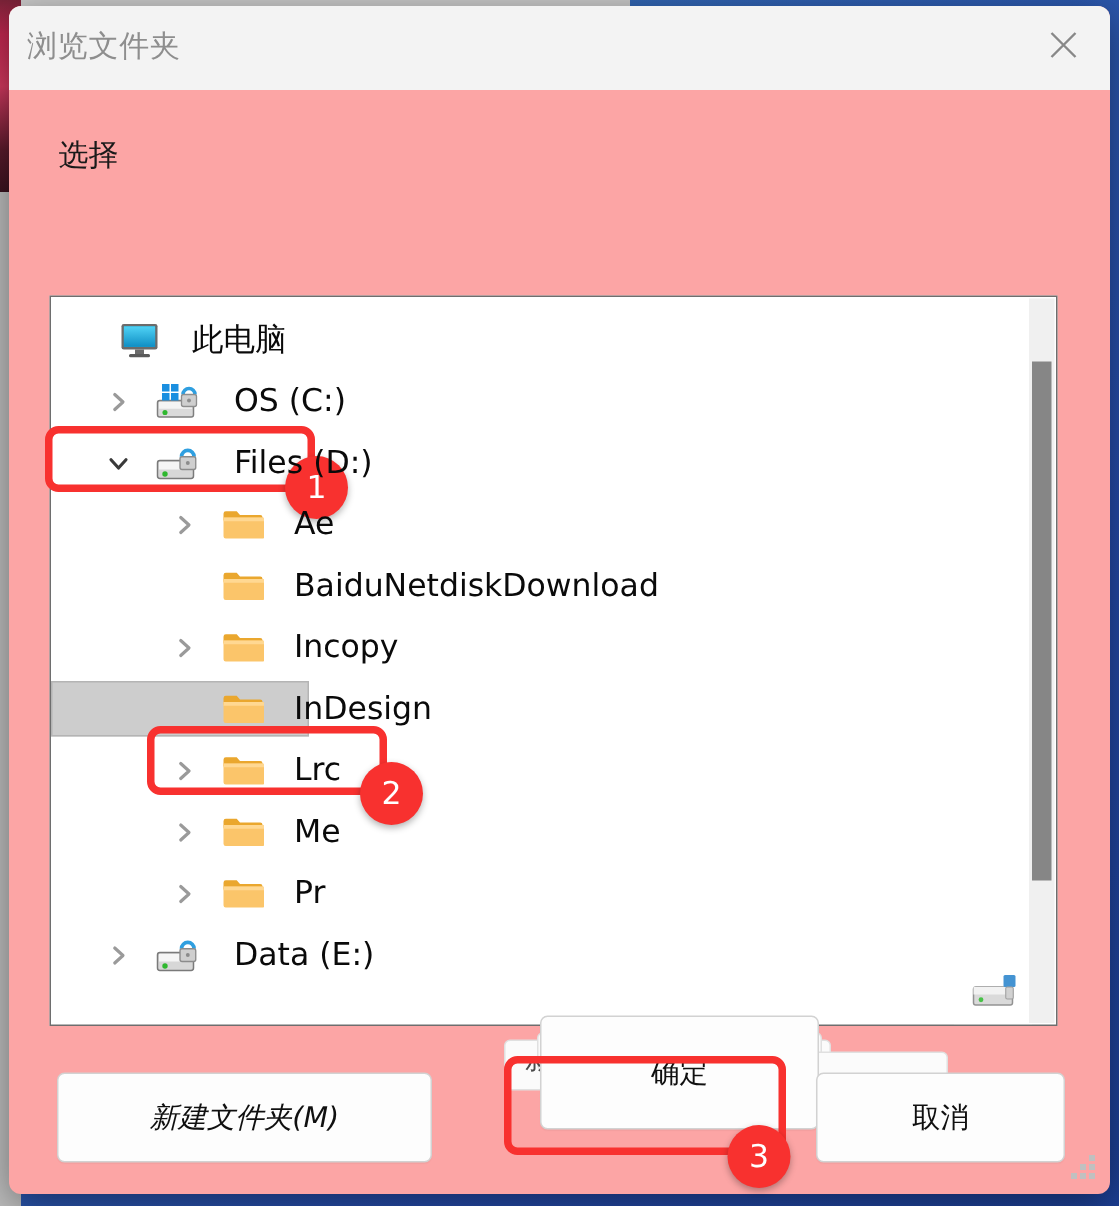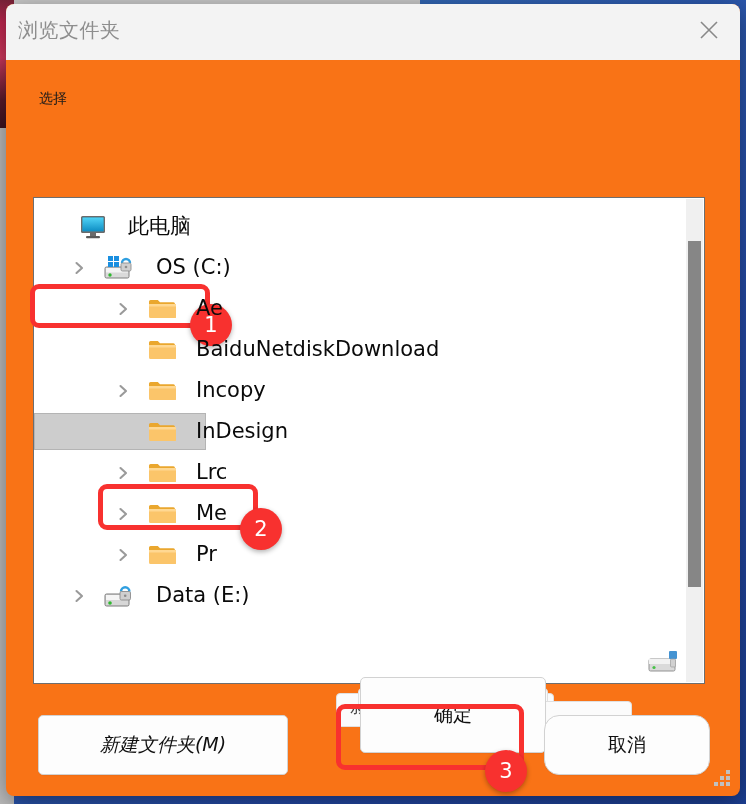--- a/index.html
+++ b/index.html
@@ -25,21 +25,21 @@
   }
   .bg-left-gray {
     position: absolute; left: 0; top: 128px; width: 14px; height: 676px;
     background: #bdbdbd;
   }
 
   
   .dialog {
     position: absolute;
     left: 6px; top: 4px; width: 734px; height: 792px;
-    background: #f97316;
+    background: #fca5a5;
     border-radius: 8px;
     box-shadow: 0 6px 26px rgba(0,0,0,0.42);
     overflow: hidden;
   }
   .titlebar {
     position: relative;
     height: 56px;
     background: #f3f3f3;
     display: flex; align-items: center;
   }
@@ -51,21 +51,21 @@
   .close-btn {
     position: absolute; right: 0; top: 0; width: 62px; height: 52px;
     display: flex; align-items: center; justify-content: center;
     cursor: default;
   }
   .close-btn svg { display: block; }
 
   
   .prompt-label {
     position: absolute; left: 33px; top: 86px;
-    font-size: 14px; color: #1a1a1a;
+    font-size: 20px; color: #1a1a1a;
     font-family: "DejaVu Sans", "Liberation Sans", sans-serif;
   }
 
   
   .tree-panel {
     position: absolute;
     left: 27px; top: 193px; width: 672px; height: 487px;
     background: #ffffff;
     border: 1px solid #6e6e6e;
     overflow: hidden;
@@ -141,21 +141,21 @@
     border: 1px solid #d2d2d2;
     border-radius: 5px;
     font-size: 19px; color: #101010;
     font-family: "DejaVu Sans", "Liberation Sans", sans-serif;
     display: flex; align-items: center; justify-content: center;
     cursor: default;
     box-shadow: 0 1px 1px rgba(0,0,0,0.04);
   }
   .btn-new { left: 32px; top: 711px; width: 250px; height: 60px; font-style: italic; }
   .btn-ok  { left: 338px; top: 673px; width: 186px; height: 76px; margin-left: 16px; }
-  .btn-cancel { left: 538px; top: 711px; width: 166px; height: 60px; border-radius: 15px; }
+  .btn-cancel { left: 538px; top: 711px; width: 166px; height: 60px; }
 
   
   .ghost {
     position: absolute;
     background: #fbfbfb;
     border: 1px solid #e0e0e0;
     border-radius: 4px;
   }
   .ghost-a { left: 330px; top: 689px; width: 218px; height: 34px; }
   .ghost-b { left: 352px; top: 684px; width: 190px; height: 26px; }
@@ -262,20 +262,38 @@
               <rect x="10" y="1" width="5" height="5" fill="#1a8fe0"></rect>
       <rect x="4" y="7" width="5" height="5" fill="#1a8fe0"></rect>
               <rect x="10" y="7" width="5" height="5" fill="#1a8fe0"></rect>
       <path d="M18 8 a4 4 0 0 1 8 0" fill="none" stroke="#2f9fe0" stroke-width="2.4"></path>
       <rect x="17" y="8" width="10" height="8" rx="1.4" fill="#cfcfcf" stroke="#8e8e8e" stroke-width="0.9"></rect>
       <circle cx="22" cy="12" r="1.3" fill="#8e8e8e"></circle>
     </svg>
           </span>
           <span class="lbl">OS (C:)</span>
         </div>
+        <div class="tree-row lvl1">
+          <span class="chev">
+      <svg width="16" height="16" viewBox="0 0 16 16">
+        <path d="M3 5.5 L8 11 L13 5.5" fill="none" stroke="#3a3a3a" stroke-width="2.1" stroke-linecap="round" stroke-linejoin="round"></path>
+      </svg>
+          </span>
+          <span class="ico">
+            <svg width="32" height="26" viewBox="0 0 32 26">
+      <rect x="1" y="11" width="24" height="12" rx="1.6" fill="#d7d7d7" stroke="#7a7a7a" stroke-width="1"></rect>
+      <rect x="2" y="12" width="22" height="5" fill="#f5f5f5"></rect>
+      <circle cx="6" cy="20" r="1.8" fill="#2fb82f"></circle>
+      <path d="M17 8.5 a4.2 4.2 0 0 1 8.4 0" fill="none" stroke="#2f9fe0" stroke-width="2.5"></path>
+      <rect x="16" y="8.5" width="10.5" height="8.5" rx="1.4" fill="#cfcfcf" stroke="#8b8b8b" stroke-width="0.9"></rect>
+      <circle cx="21.2" cy="12.7" r="1.3" fill="#8b8b8b"></circle>
+    </svg>
+          </span>
+          <span class="lbl">Files (D:)</span>
+        </div>
         <div class="tree-row lvl2">
           <span class="chev">
       <svg width="16" height="16" viewBox="0 0 16 16">
         <path d="M5.5 3 L11 8 L5.5 13" fill="none" stroke="#9a9a9a" stroke-width="2.1" stroke-linecap="round" stroke-linejoin="round"></path>
       </svg>
           </span>
           <span class="ico">
             <svg width="28" height="23" viewBox="0 0 28 23">
     <path d="M1 4.5 a1.6 1.6 0 0 1 1.6-1.6 h7.2 l2.2 2.4 h13.4 a1.6 1.6 0 0 1 1.6 1.6 v2 H1 z" fill="#eaa72e"></path>
     <path d="M1 7 h25.9 a1.5 1.5 0 0 1 1.5 1.5 v11 a1.5 1.5 0 0 1 -1.5 1.5 H2.5 A1.5 1.5 0 0 1 1 19.5 z" fill="#fbc56a"></path>

